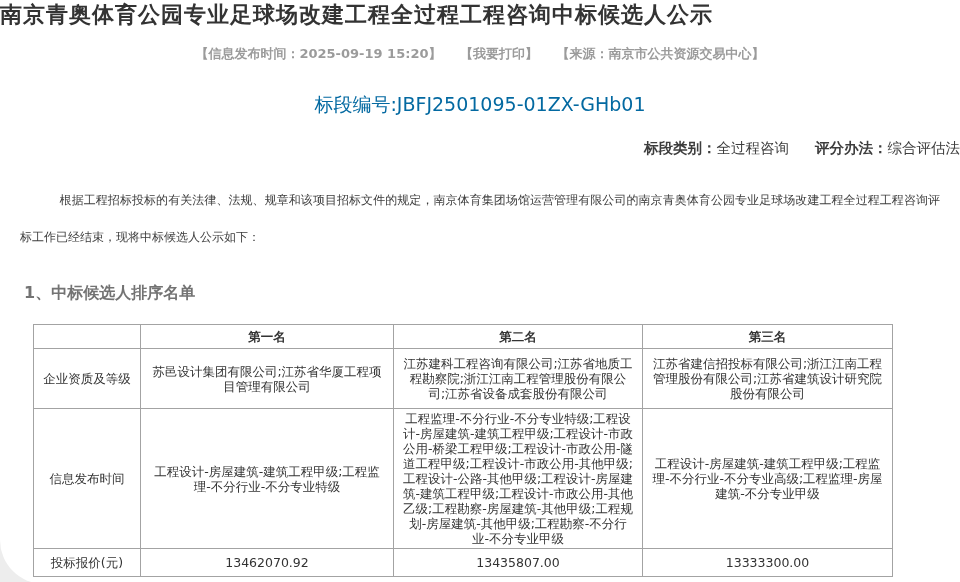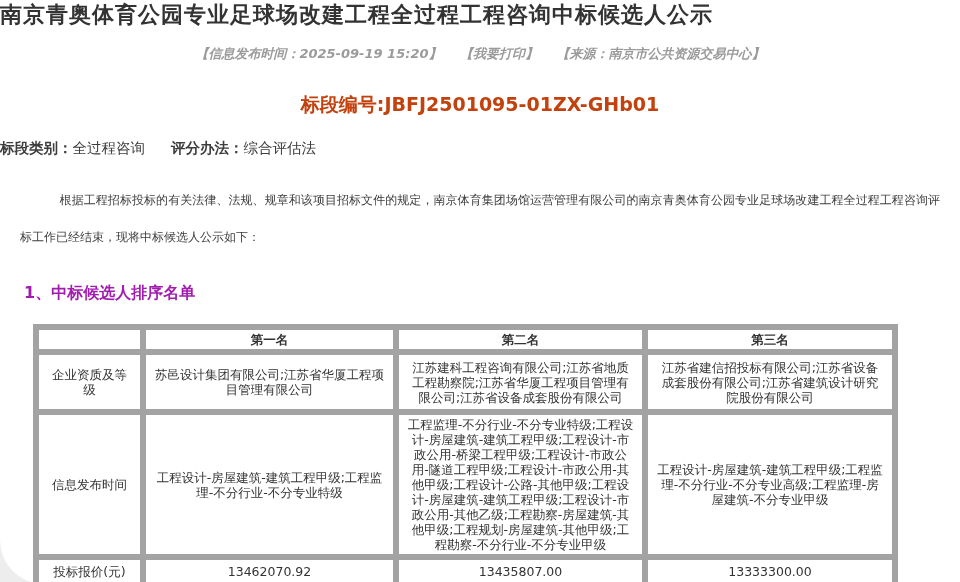--- a/index.html
+++ b/index.html
@@ -31,66 +31,64 @@
     font-weight: bold;
     color: #333333;
     letter-spacing: 1px;
   }
   .meta-line {
     margin-top: 15px;
     text-align: center;
     font-size: 13px;
     font-weight: bold;
     color: #9b9b9b;
-    font-style: italic;
   }
   .meta-line span { margin: 0 7px; }
   .meta-line .print-link { cursor: pointer; }
   .section-code {
     margin-top: 29px;
     text-align: center;
     font-size: 19px;
-    color: #c2410c;
-    font-weight: bold;
+    color: #0369a1;
   }
   .section-info {
     margin-top: 21px;
-    text-align: left;
+    text-align: right;
     font-size: 14.5px;
     color: #3d3d3d;
   }
   .section-info .lbl { font-weight: bold; }
   .section-info .gap { display: inline-block; width: 26px; }
   .body-paragraph {
     margin: 24px 20px 0 20px;
     font-size: 12px;
     line-height: 37px;
     color: #3d3d3d;
     text-indent: 3.3em;
     text-align: justify;
   }
   .list-heading {
     margin: 0;
     margin-top: 27px;
     margin-left: 24px;
     font-size: 16px;
     font-weight: bold;
-    color: #a21caf;
+    color: #737373;
   }
   table.candidates {
     margin-top: 20px;
     margin-left: 33px;
     border-collapse: collapse;
     table-layout: fixed;
     width: 859px;
     font-size: 12.5px;
     color: #333333;
   }
   table.candidates th, table.candidates td {
-    border: 6px solid #a3a3a3;
+    border: 1px solid #a3a3a3;
     text-align: center;
     vertical-align: middle;
     padding: 2px 8px;
     line-height: 15px;
     word-break: break-all;
   }
   table.candidates th { font-weight: bold; }
   tr.row-header  { height: 24px; }
   tr.row-names   { height: 60px; }
   tr.row-quals   { height: 113px; }
@@ -131,22 +129,22 @@
     <tbody>
         <tr class="row-header">
       <th></th>
       <th>第一名</th>
       <th>第二名</th>
       <th>第三名</th>
     </tr>
     <tr class="row-names">
       <td>企业资质及等级</td>
       <td>苏邑设计集团有限公司;江苏省华厦工程项目管理有限公司</td>
-      <td>江苏建科工程咨询有限公司;江苏省地质工程勘察院;江苏省华厦工程项目管理有限公司;江苏省设备成套股份有限公司</td>
-      <td>江苏省建信招投标有限公司;江苏省设备成套股份有限公司;江苏省建筑设计研究院股份有限公司</td>
+      <td>江苏建科工程咨询有限公司;江苏省地质工程勘察院;浙江江南工程管理股份有限公司;江苏省设备成套股份有限公司</td>
+      <td>江苏省建信招投标有限公司;浙江江南工程管理股份有限公司;江苏省建筑设计研究院股份有限公司</td>
     </tr>
     <tr class="row-quals">
       <td>信息发布时间</td>
       <td>工程设计-房屋建筑-建筑工程甲级;工程监理-不分行业-不分专业特级</td>
       <td>工程监理-不分行业-不分专业特级;工程设计-房屋建筑-建筑工程甲级;工程设计-市政公用-桥梁工程甲级;工程设计-市政公用-隧道工程甲级;工程设计-市政公用-其他甲级;工程设计-公路-其他甲级;工程设计-房屋建筑-建筑工程甲级;工程设计-市政公用-其他乙级;工程勘察-房屋建筑-其他甲级;工程规划-房屋建筑-其他甲级;工程勘察-不分行业-不分专业甲级</td>
       <td>工程设计-房屋建筑-建筑工程甲级;工程监理-不分行业-不分专业高级;工程监理-房屋建筑-不分专业甲级</td>
     </tr>
     <tr class="row-price">
       <td>投标报价(元)</td>
       <td>13462070.92</td>

